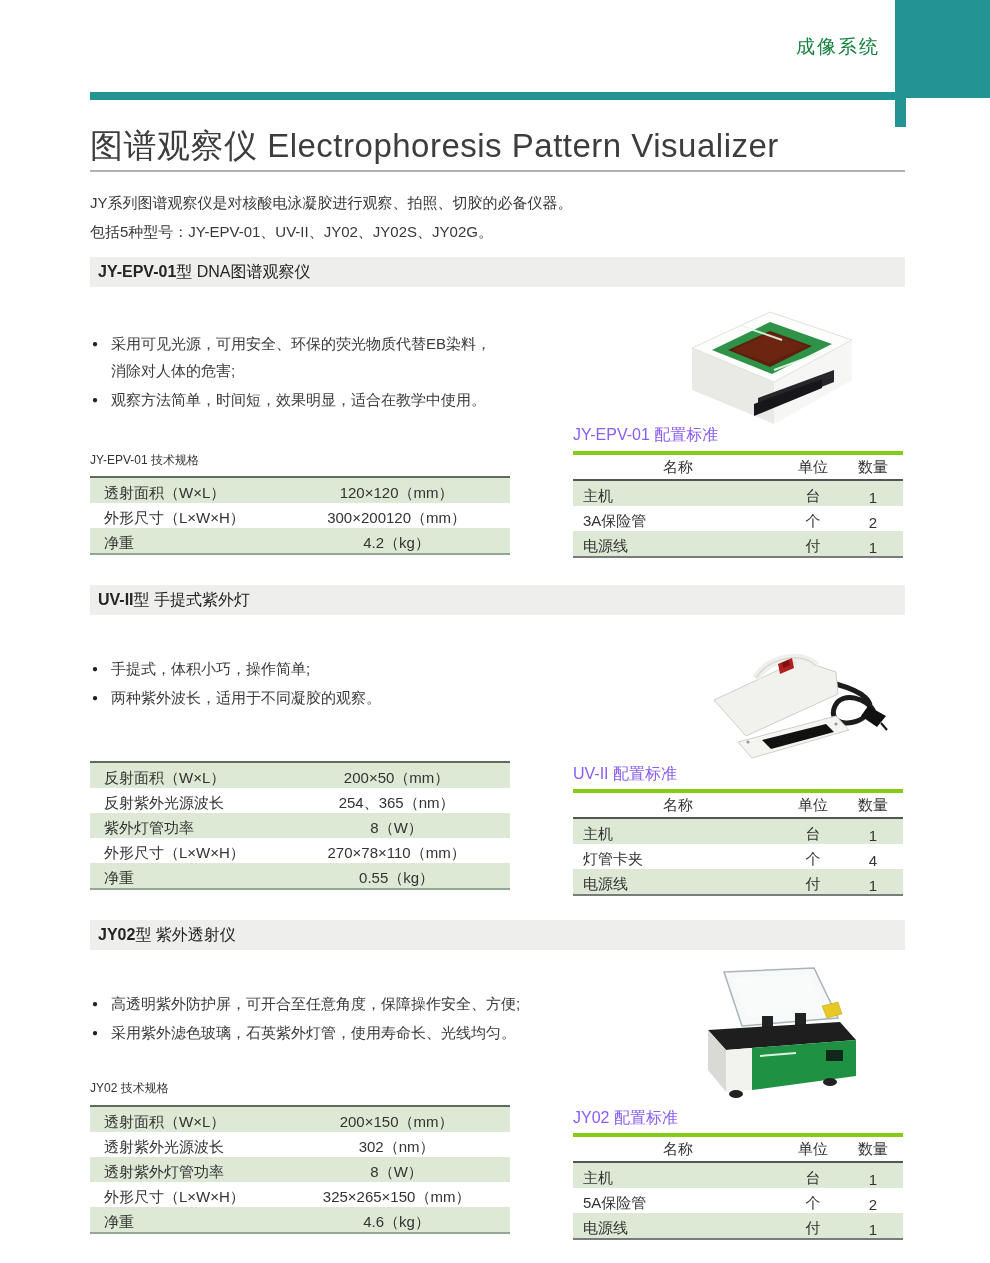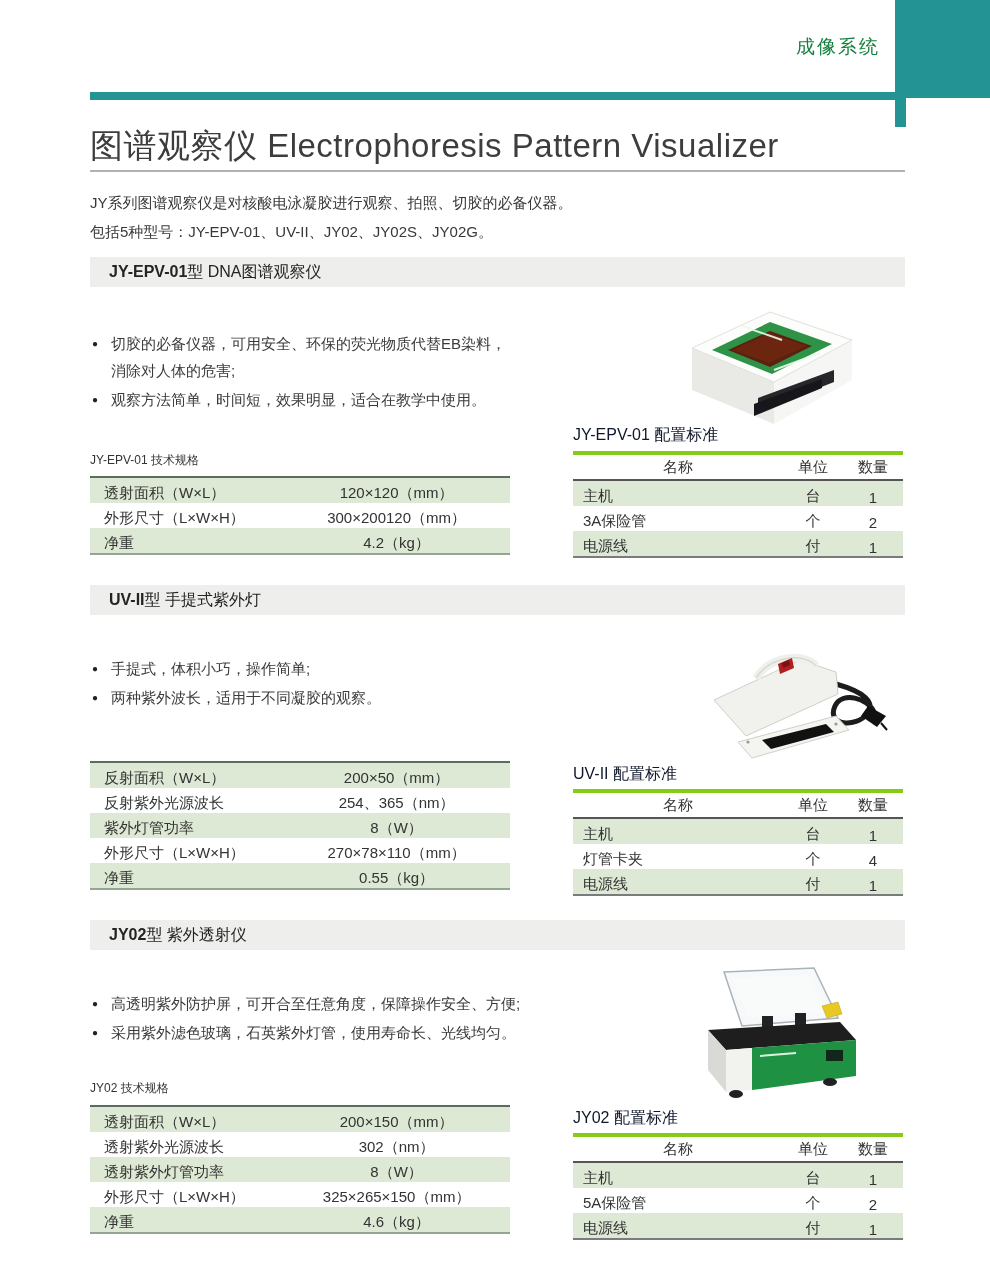--- a/index.html
+++ b/index.html
@@ -12,21 +12,21 @@
   .teal-tail{position:absolute;left:895px;top:98px;width:11px;height:29px;background:#249394;}
   .corner-tag{position:absolute;top:34px;right:110px;font-size:19px;color:#15803d;letter-spacing:2px;}
 
   
   .page-title{position:absolute;left:90px;top:124px;font-size:33px;color:#3d3d3d;white-space:nowrap;letter-spacing:0.5px;}
   .title-rule{position:absolute;left:90px;top:170px;width:815px;height:2px;background:#b2b2b2;}
   .intro{position:absolute;left:90px;top:188px;width:640px;font-size:15px;line-height:29px;color:#383838;}
 
   
   .sec-bar{position:absolute;left:90px;width:815px;height:30px;background:#eeeeec;box-sizing:border-box;
-           font-size:16px;line-height:30px;color:#242424;padding-left:19px;}
+           font-size:16px;line-height:30px;color:#242424;padding-left:8px;}
   .sec-bar b{font-weight:bold;}
   #s1-bar{top:257px;} #s2-bar{top:585px;} #s3-bar{top:920px;}
 
   
   .bullets{position:absolute;left:92px;width:500px;font-size:15px;color:#3a3a3a;}
   #s1-bullets{top:330px;width:480px;}
   #s2-bullets{top:655px;}
   #s3-bullets{top:990px;width:560px;}
   .bullet{position:relative;padding-left:19px;line-height:27px;margin-bottom:2px;}
   .bullet::before{content:"●";position:absolute;left:0;top:0;font-size:10px;color:#222;}
@@ -35,21 +35,21 @@
   .spec-title{position:absolute;left:90px;font-size:12px;color:#333;}
   #s1-spec-title{top:452px;} #s2-spec-title{top:772px;} #s3-spec-title{top:1080px;}
   .spec-table{position:absolute;left:90px;width:420px;border-top:2px solid #5d6d5d;border-bottom:2px solid #93a593;}
   #s1-spec{top:476px;} #s2-spec{top:761px;} #s3-spec{top:1105px;}
   .spec-row{display:flex;height:25px;align-items:flex-end;font-size:15px;color:#333;}
   .spec-row:nth-child(odd){background:#dde9d5;}
   .spec-row .lbl{flex:0 0 46%;padding-left:14px;box-sizing:border-box;white-space:nowrap;}
   .spec-row .val{flex:1;text-align:center;white-space:nowrap;}
 
   
-  .config-title{position:absolute;left:573px;font-size:16px;color:#0f172a;}
+  .config-title{position:absolute;left:573px;font-size:16px;color:#8b5cf6;}
   #s1-config-title{top:425px;} #s2-config-title{top:764px;} #s3-config-title{top:1108px;}
   .config-table{position:absolute;left:573px;width:330px;border-top:4px solid #84cc16;border-bottom:2px solid #7b7b7b;
                 font-size:15px;color:#333;}
   #s1-config{top:451px;} #s2-config{top:789px;} #s3-config{top:1133px;}
   .config-head{display:flex;height:24px;align-items:center;border-bottom:2px solid #555;}
   .config-head .c-name{flex:1;text-align:center;}
   .c-unit{width:60px;text-align:center;}
   .c-qty{width:60px;text-align:center;}
   .config-row{display:flex;height:25px;align-items:flex-end;}
   .config-row:nth-child(even){background:#dde9d5;}
@@ -75,21 +75,21 @@
   <div class="title-rule"></div>
   <div class="intro">
     <div>JY系列图谱观察仪是对核酸电泳凝胶进行观察、拍照、切胶的必备仪器。</div>
     <div>包括5种型号：JY-EPV-01、UV-II、JY02、JY02S、JY02G。</div>
   </div>
 
   <div class="sec-bar" id="s1-bar"><b>JY-EPV-01</b><span>型 DNA图谱观察仪</span></div>
 
   <div class="bullets" id="s1-bullets">
     <div class="bullet">
-      <div>切胶的必备仪器，可用安全、环保的荧光物质代替EB染料，</div>
+      <div>采用可见光源，可用安全、环保的荧光物质代替EB染料，</div>
       <div>消除对人体的危害;</div>
     </div>
     <div class="bullet">
       <div>观察方法简单，时间短，效果明显，适合在教学中使用。</div>
     </div>
   </div>
 
   <svg class="product" id="p1" viewBox="0 0 190 130">
     <polygon points="22,50 104,84 104,126 22,92" fill="#e9e9e6"></polygon>
     <polygon points="104,84 182,42 182,82 104,126" fill="#f6f6f4"></polygon>

